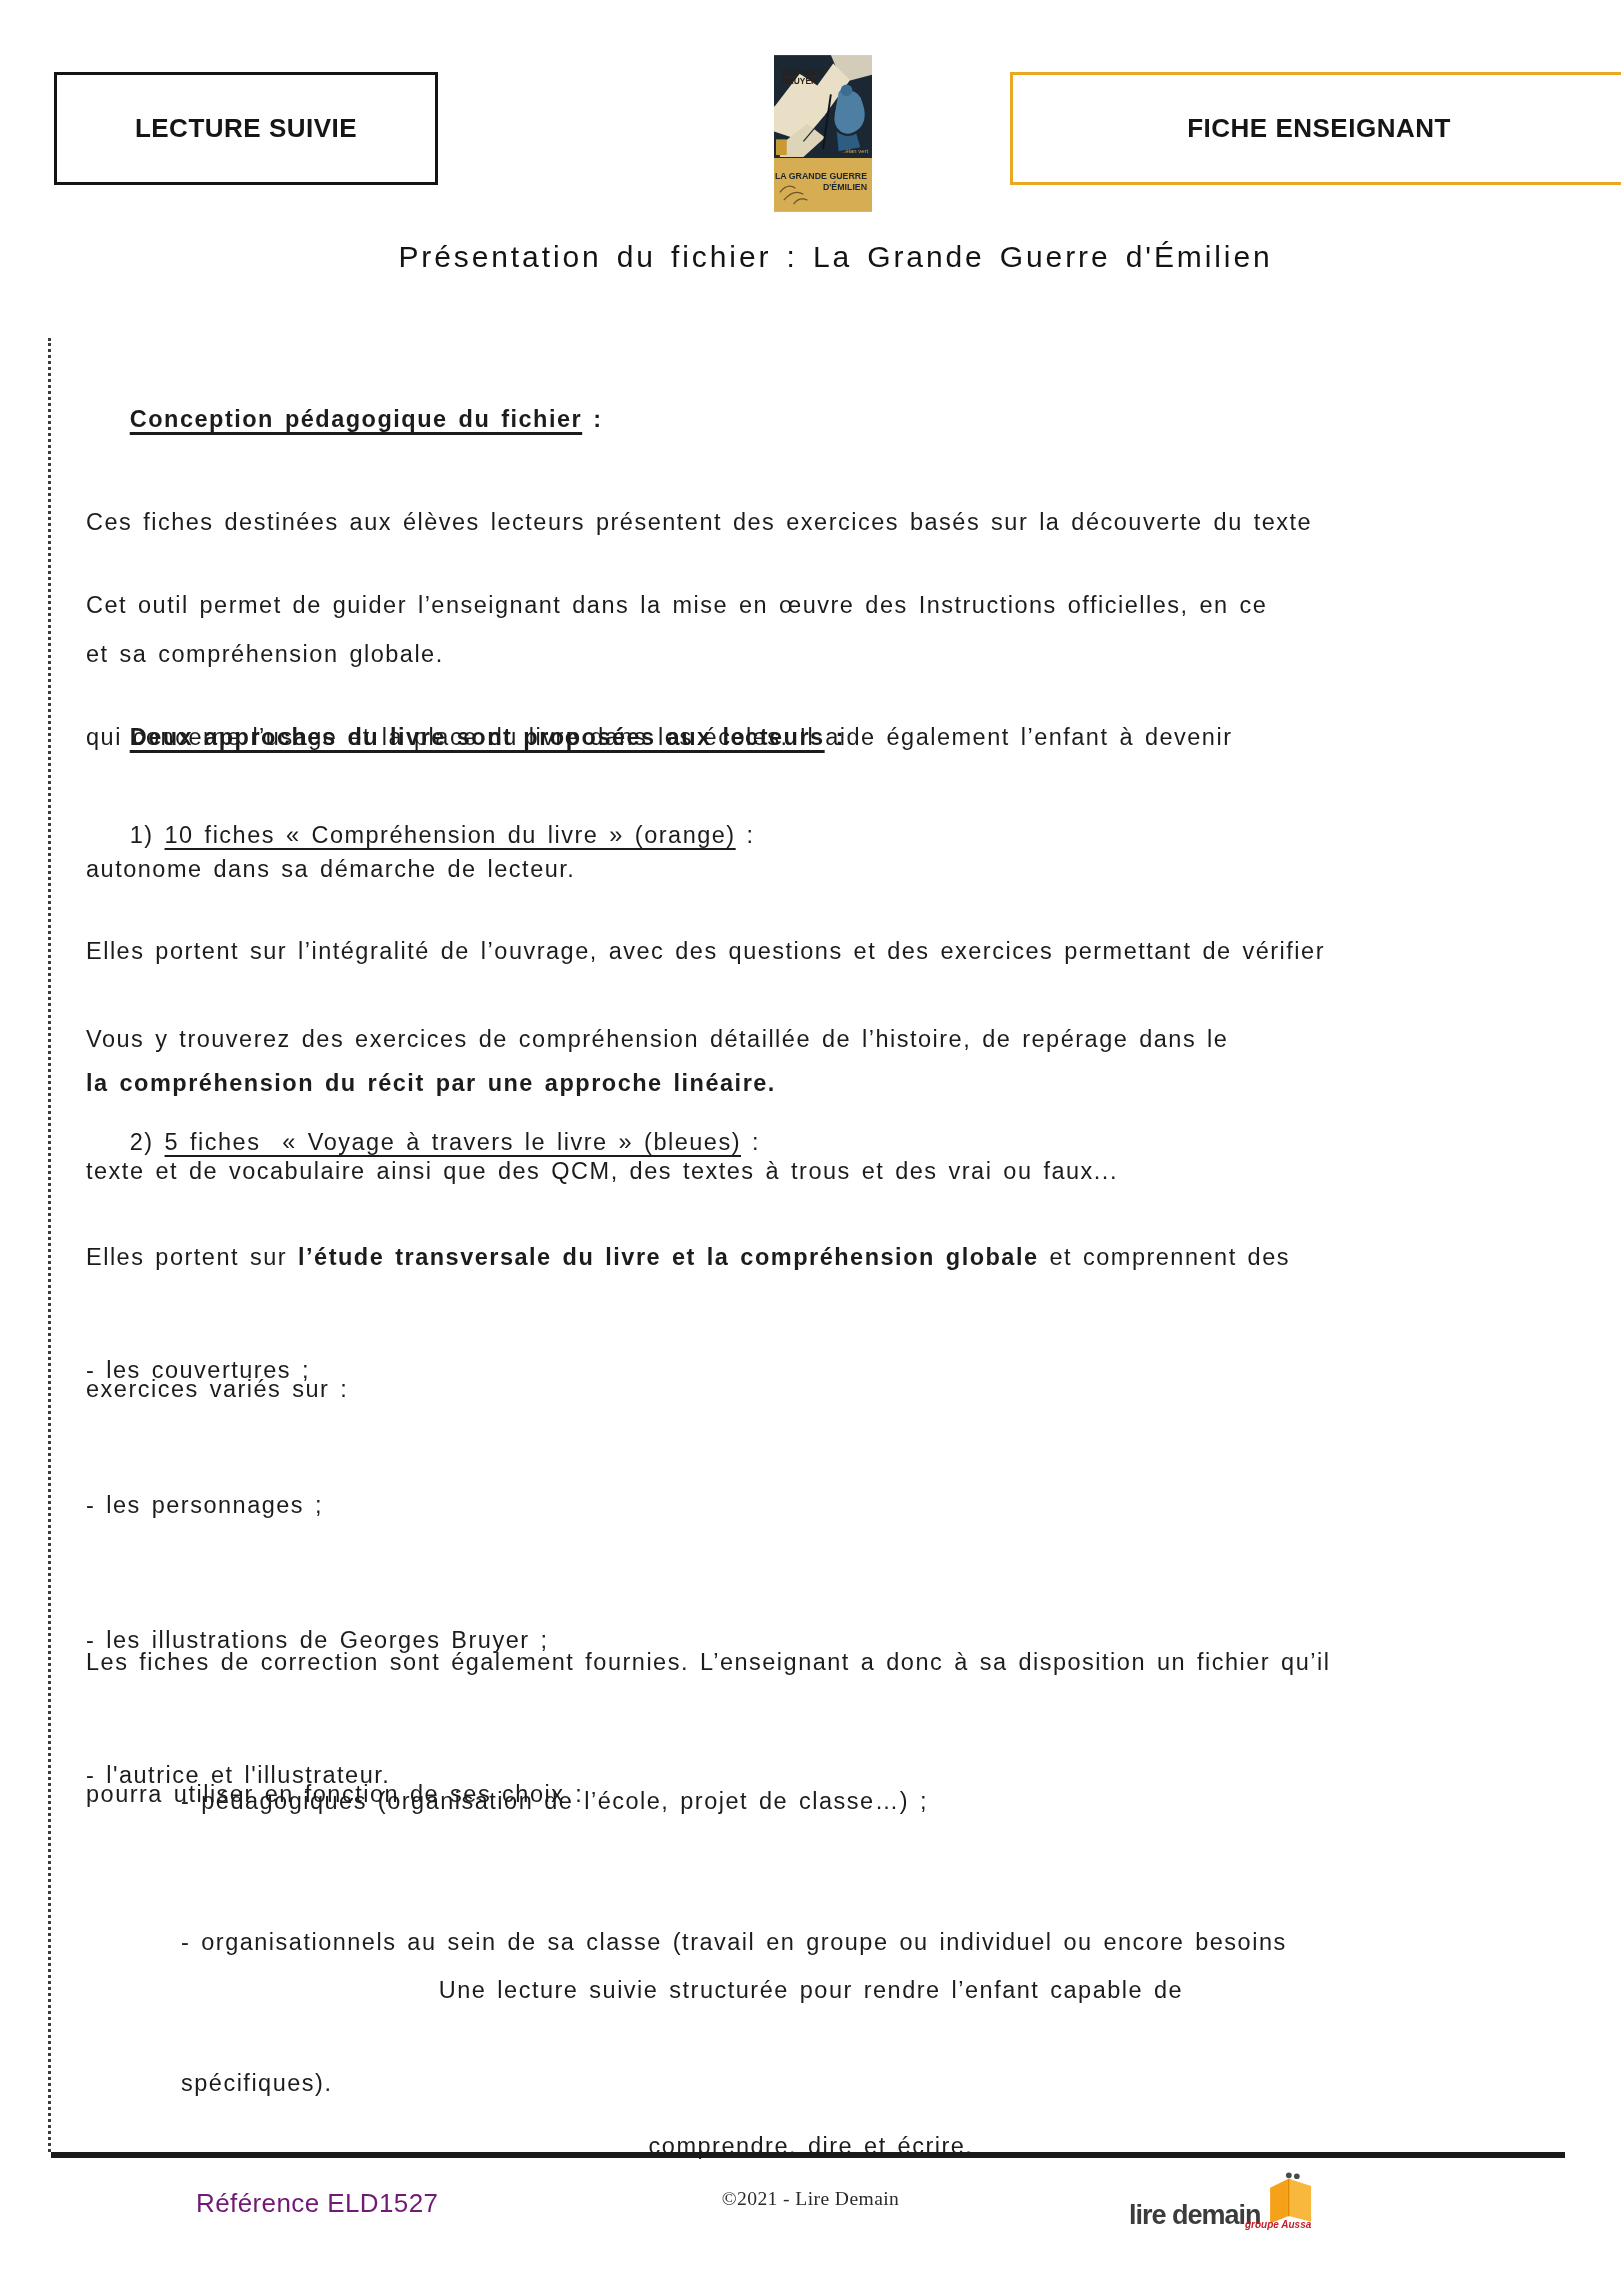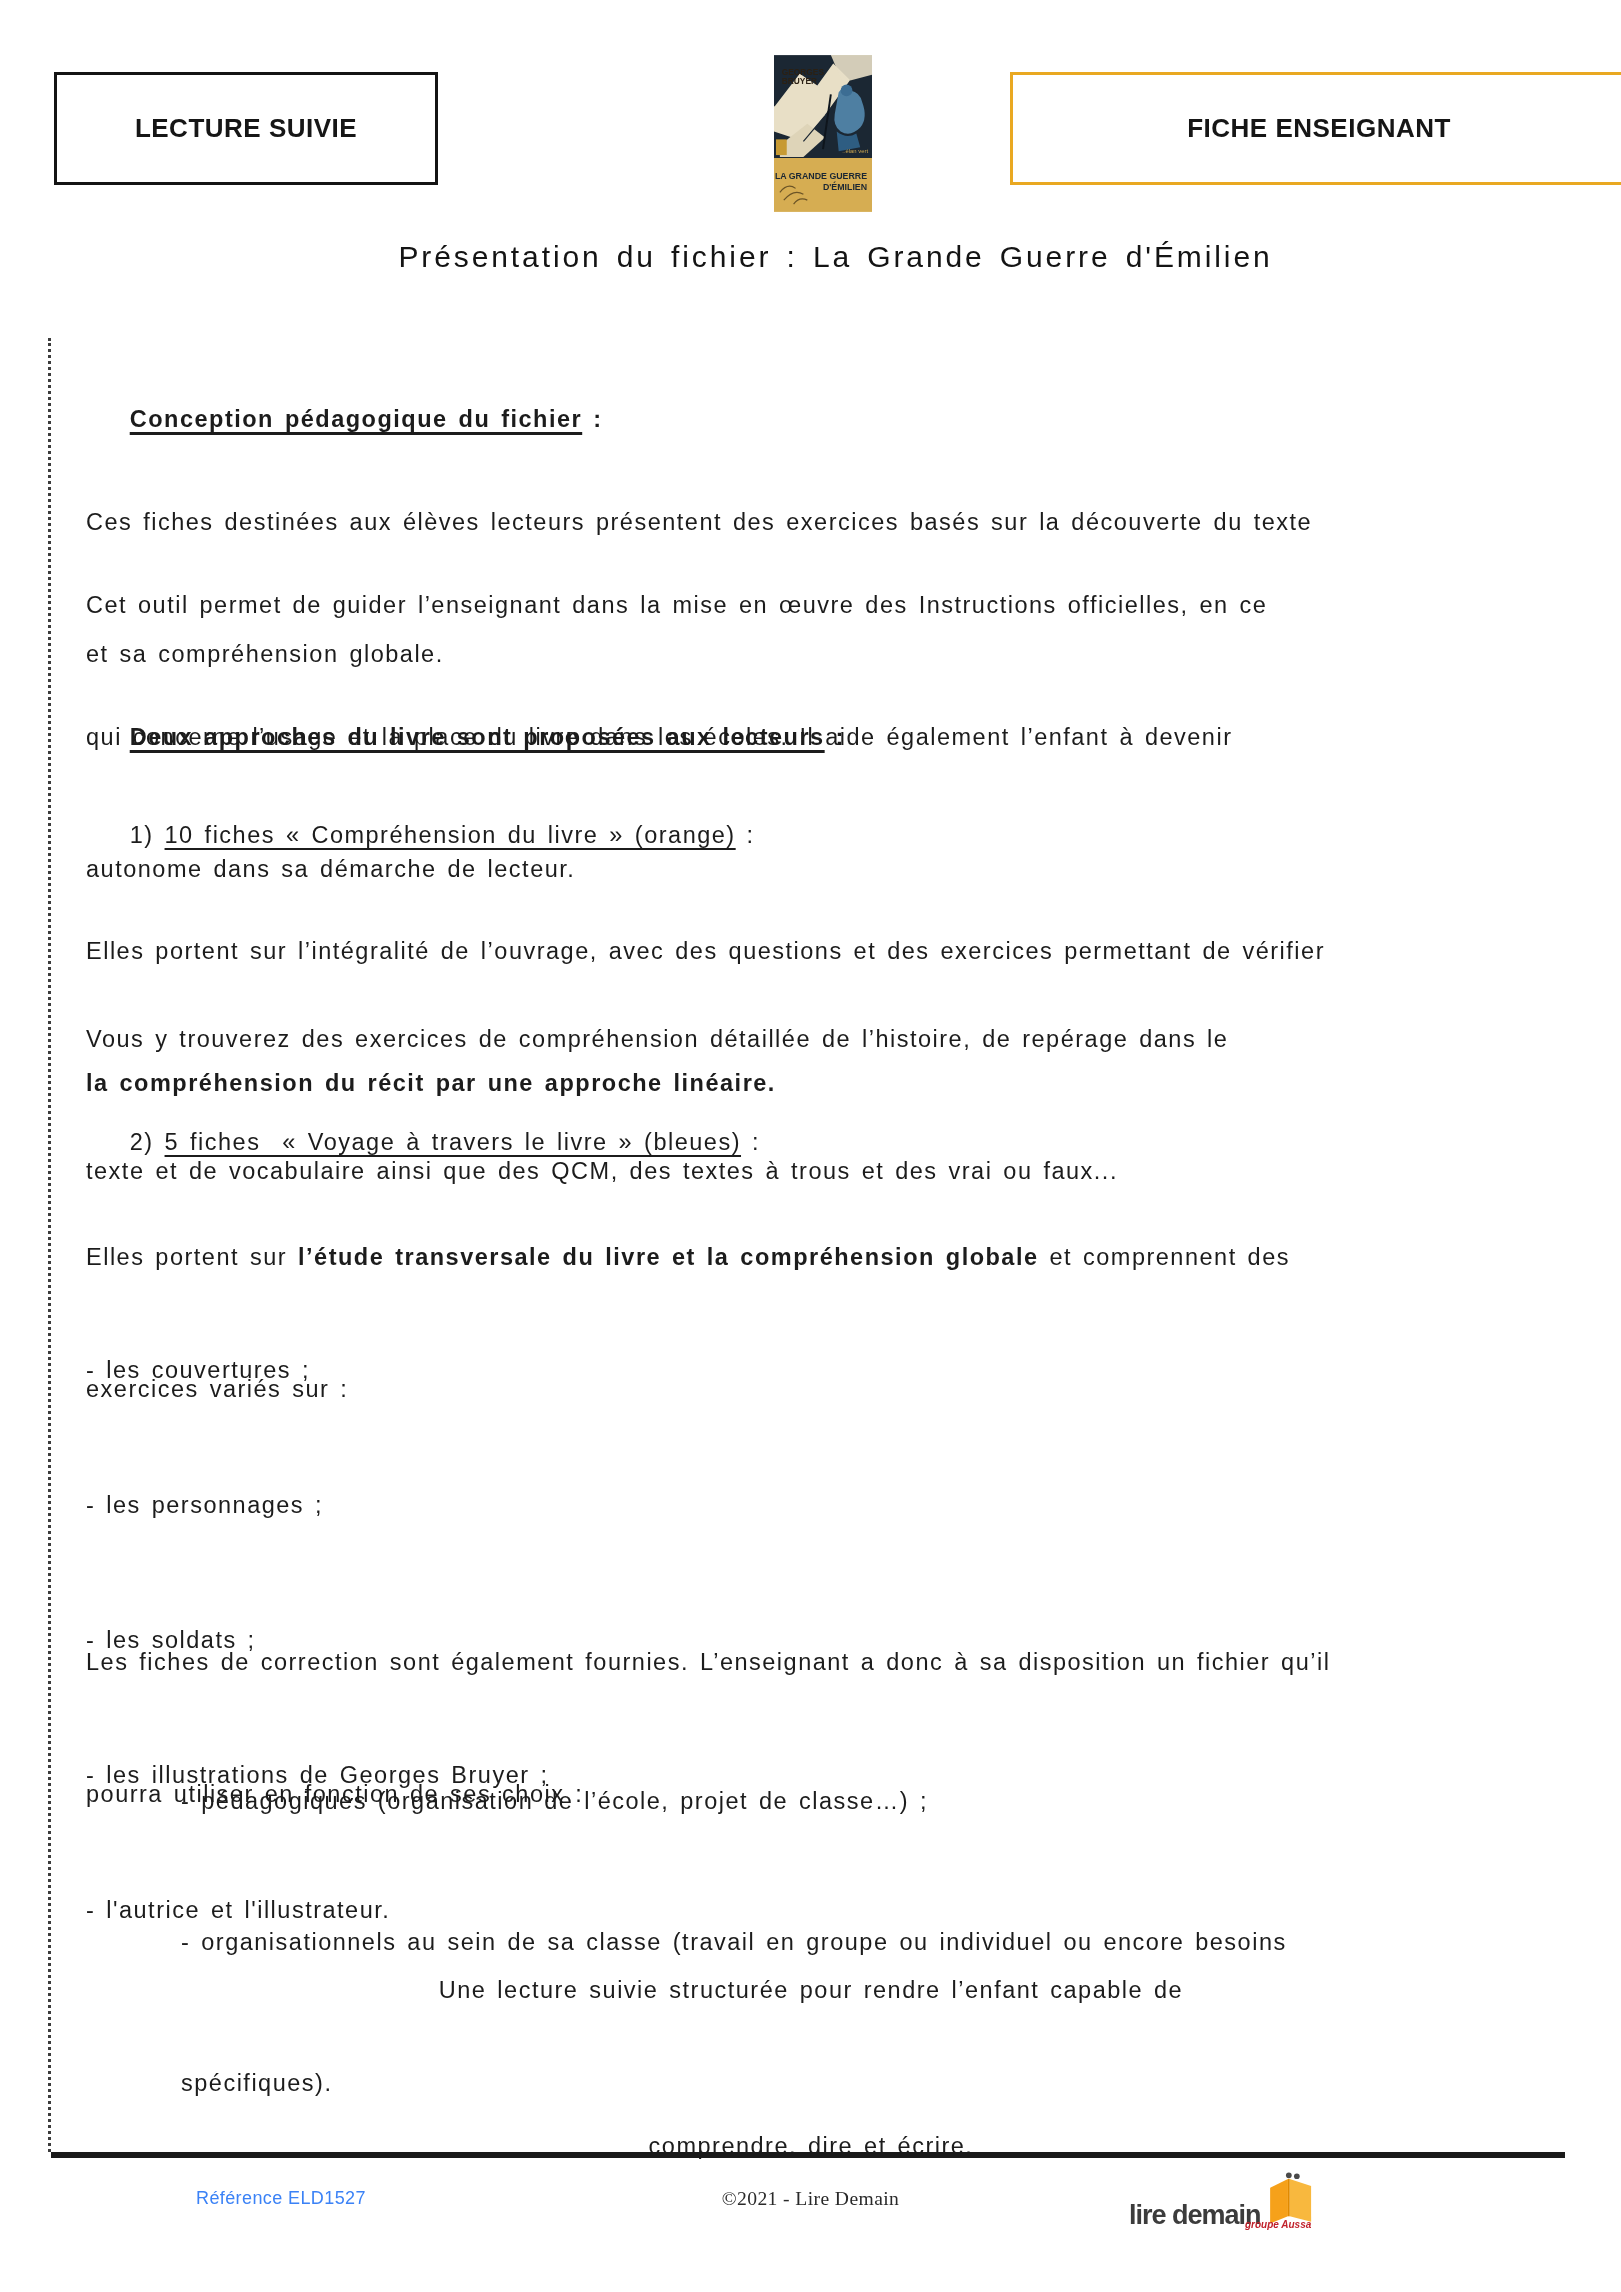--- a/index.html
+++ b/index.html
@@ -41,21 +41,21 @@
     color:#1c1c1c;white-space:pre-wrap;
   }
   .bold{font-weight:700;}
   .u{text-decoration:underline;text-decoration-thickness:2px;text-underline-offset:4.9px;}
   .section-heading{font-weight:700;}
   .section-heading .u{text-decoration-thickness:2.9px;}
   .indent{left:181px;width:1402px;line-height:47px;}
   .center{left:59px;width:1504px;text-align:center;line-height:52px;}
   
   .footer-rule{position:absolute;left:51px;top:2152px;width:1514px;height:5.9px;background:#1a1a1a;}
-  .footer-ref{position:absolute;left:196px;top:2188px;font-size:18px;color:#3b82f6;letter-spacing:0.4px;}
+  .footer-ref{position:absolute;left:196px;top:2188px;font-size:26px;color:#701a75;letter-spacing:0.4px;}
   .footer-copy{position:absolute;left:0;top:2188px;width:1621px;text-align:center;font-size:19.6px;color:#2a2a2a;letter-spacing:0.4px;font-family:Liberation Serif, serif;}
   .logo{position:absolute;left:1129px;top:2176px;display:flex;align-items:flex-start;}
   .logo-text{font-size:27px;font-weight:700;color:#3c3c3c;letter-spacing:-1px;line-height:47px;margin-top:16px;}
   .logo-sub{position:absolute;left:116px;top:43px;font-size:10px;font-weight:700;font-style:italic;color:#C0202A;}
   .logo-book{margin-left:3.9px;margin-top:-5.9px;}
 </style>
 </head>
 <body>
 
 <div class="page">
@@ -133,21 +133,20 @@
   </div>
 
   <div class="para" style="top:1147px">
     <div><span>Elles portent sur </span><span class="bold">l’étude transversale du livre et la compréhension globale</span><span> et comprennent des</span></div>
     <div>exercices variés sur :</div>
   </div>
 
   <div class="para" style="top:1258px;line-height:45px">
     <div>- les couvertures ;</div>
     <div>- les personnages ;</div>
-    <div>- les soldats ;</div>
     <div>- les illustrations de Georges Bruyer ;</div>
     <div>- l'autrice et l'illustrateur.</div>
   </div>
 
   <div class="para" style="top:1552px">
     <div>Les fiches de correction sont également fournies. L’enseignant a donc à sa disposition un fichier qu’il</div>
     <div>pourra utiliser en fonction de ses choix :</div>
   </div>
 
   <div class="para indent" style="top:1684px">

